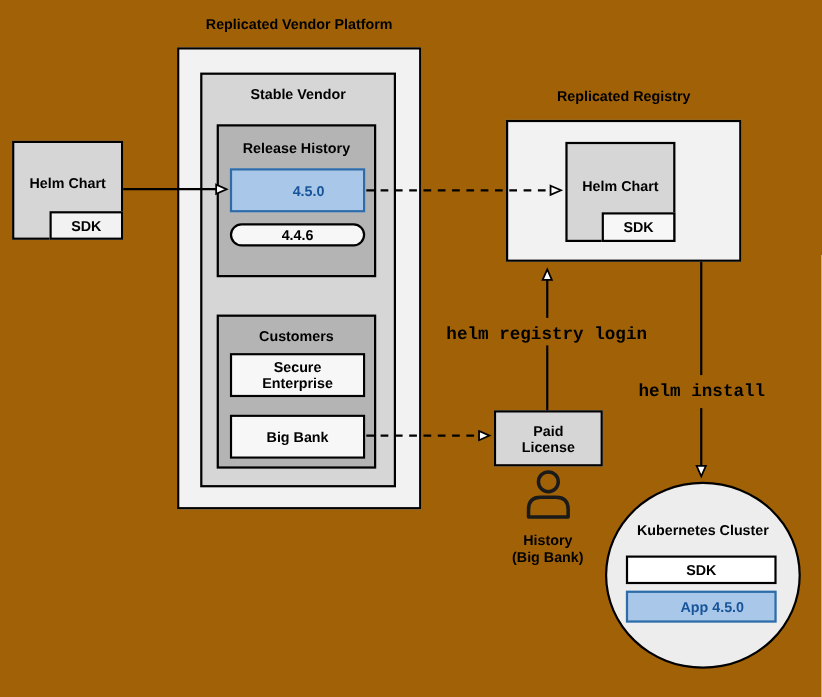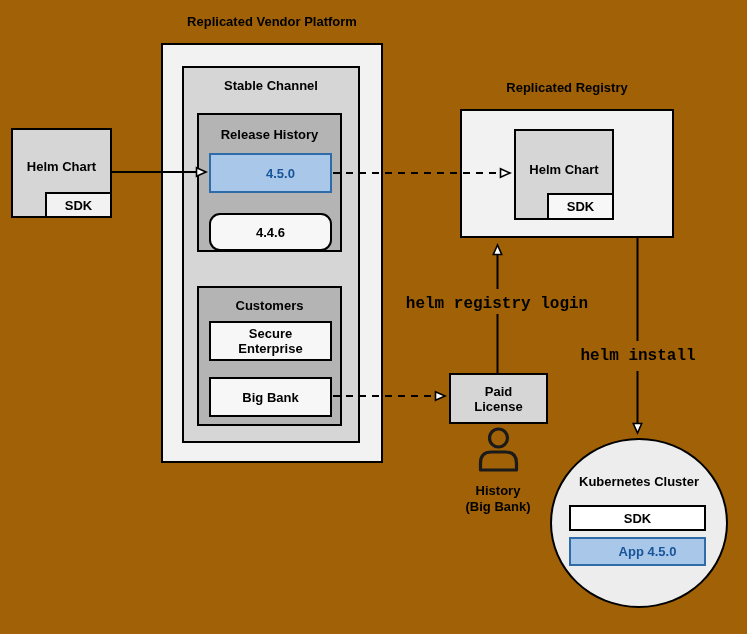--- a/index.html
+++ b/index.html
@@ -46,28 +46,28 @@
 </style>
 </head>
 <body>
 
 <div class="canvas">
 
   <div class="free-label" style="left:161px;top:14px;width:222px;">Replicated Vendor Platform</div>
   <div class="box fill-lightest" style="left:161px;top:43px;width:222px;height:420px;"></div>
 
   <div class="box fill-light titled" style="left:182px;top:66px;width:178px;height:377px;padding-top:10px;">
-    <span>Stable Channel</span>
+    <span>Stable Vendor</span>
   </div>
 
   <div class="box fill-mid titled" style="left:197px;top:113px;width:145px;height:139px;padding-top:12px;">
     <span>Release History</span>
   </div>
   <div class="box accent" style="left:209px;top:153px;width:123px;height:40px;">4.5.0</div>
-  <div class="box fill-white" style="left:209px;top:213px;width:123px;height:38px;border-radius:11px;">4.4.6</div>
+  <div class="box fill-white" style="left:209px;top:203px;width:123px;height:21px;border-radius:11px;">4.4.6</div>
 
   <div class="box fill-mid titled" style="left:197px;top:286px;width:145px;height:140px;padding-top:10px;">
     <span>Customers</span>
   </div>
   <div class="box fill-white" style="left:209px;top:321px;width:123px;height:40px;">
     <span>
       <span>Secure</span><br>
       <span>Enterprise</span>
     </span>
   </div>

